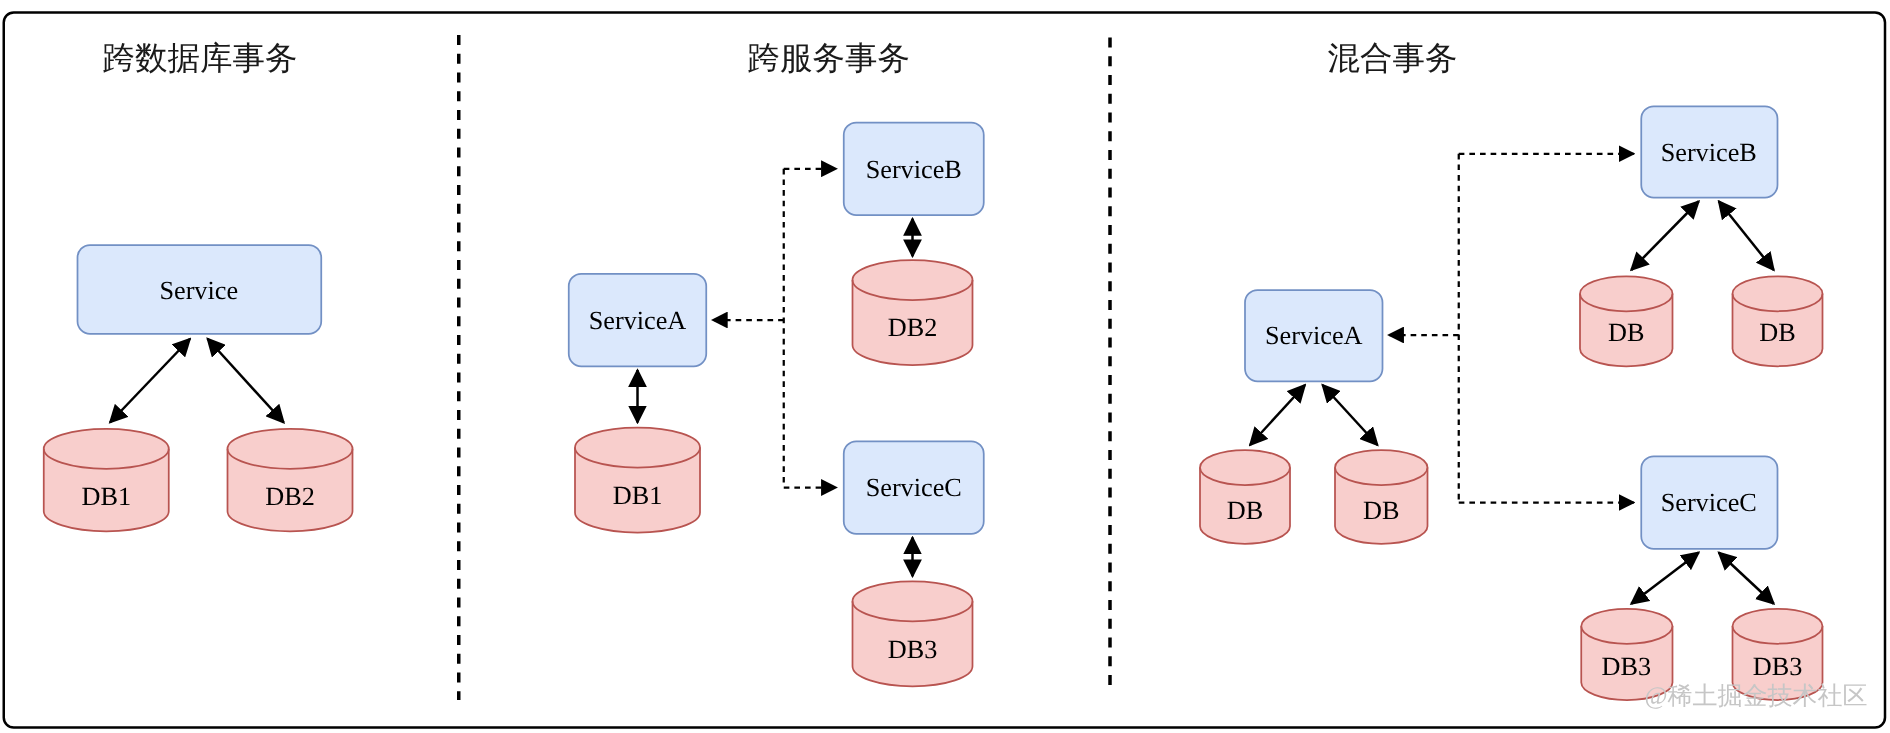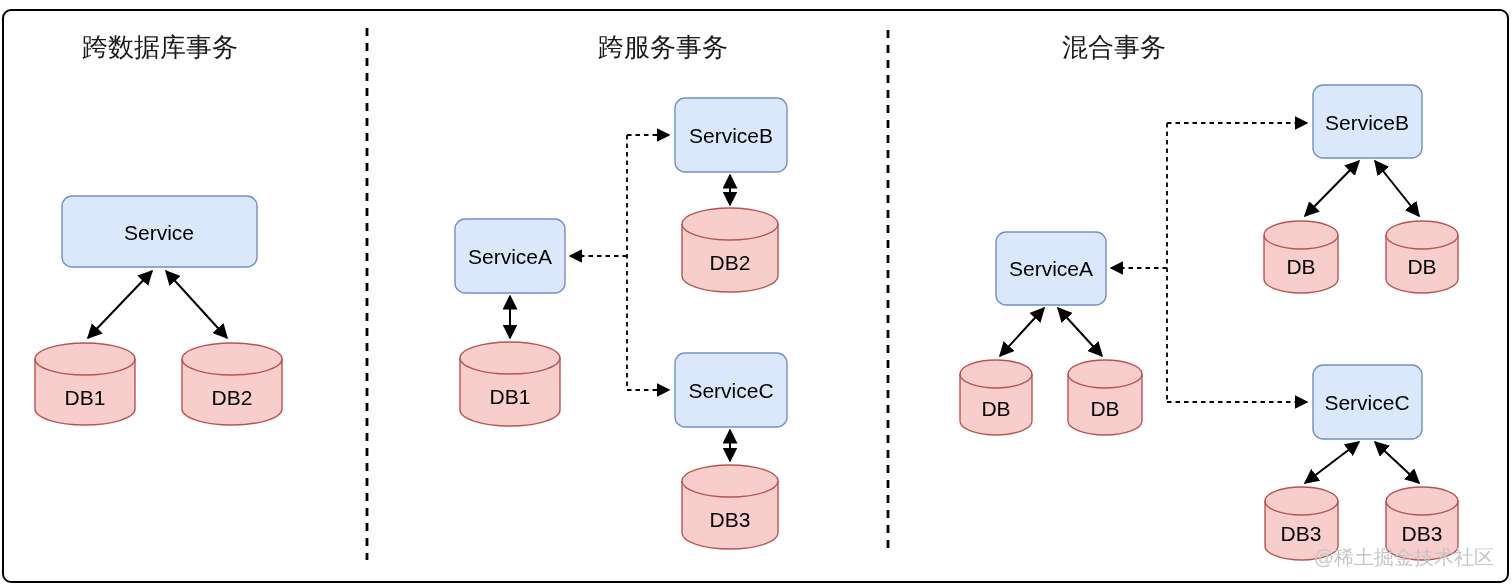--- a/index.html
+++ b/index.html
@@ -1,17 +1,17 @@
 <!DOCTYPE html>
 <html style="--service-fill: #dbe8fc; --service-stroke: #7290c4; --db-fill: #f8cecc; --db-stroke: #b85450; --line: #000000; --title: #1a1a1a; --watermark: #c6c6c6;"><head>
 <meta charset="utf-8">
 <style>
   html,body{margin:0;padding:0;background:#ffffff;}
   .stage{position:relative;width:1512px;height:586px;background:#fff;
-         font-family:Liberation Sans, sans-serif;}
+         font-family:Liberation Serif, serif;}
   svg{display:block;}
   .outer-border{fill:none;stroke:var(--line);stroke-width:2;}
   .divider{stroke:var(--line);stroke-width:2.8;stroke-dasharray:8 7;fill:none;}
   .panel-title{fill:var(--title);font-size:26px;font-weight:500;text-anchor:middle;}
   .service-box{fill:var(--service-fill);stroke:var(--service-stroke);stroke-width:1.4;}
   .db-body{fill:var(--db-fill);stroke:var(--db-stroke);stroke-width:1.4;}
   .db-rim{fill:none;stroke:var(--db-stroke);stroke-width:1.4;}
   .node-label{fill:#000;font-size:21px;text-anchor:middle;}
   .sol{stroke:var(--line);stroke-width:2;fill:none;}
   .dsh{stroke:var(--line);stroke-width:1.8;stroke-dasharray:4.5 4;fill:none;}

